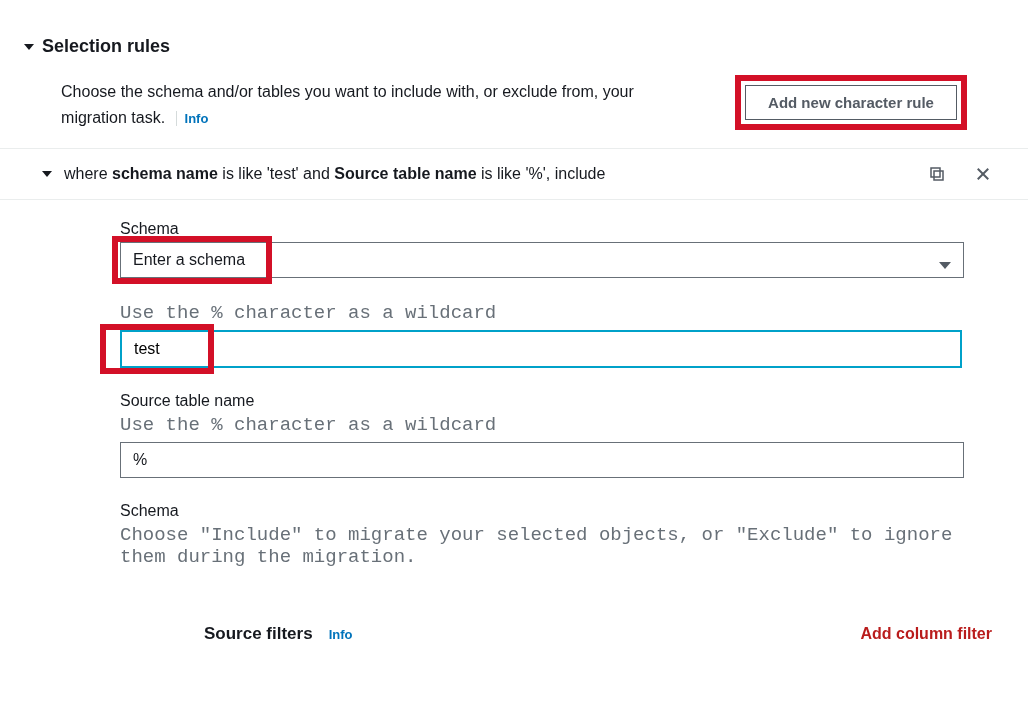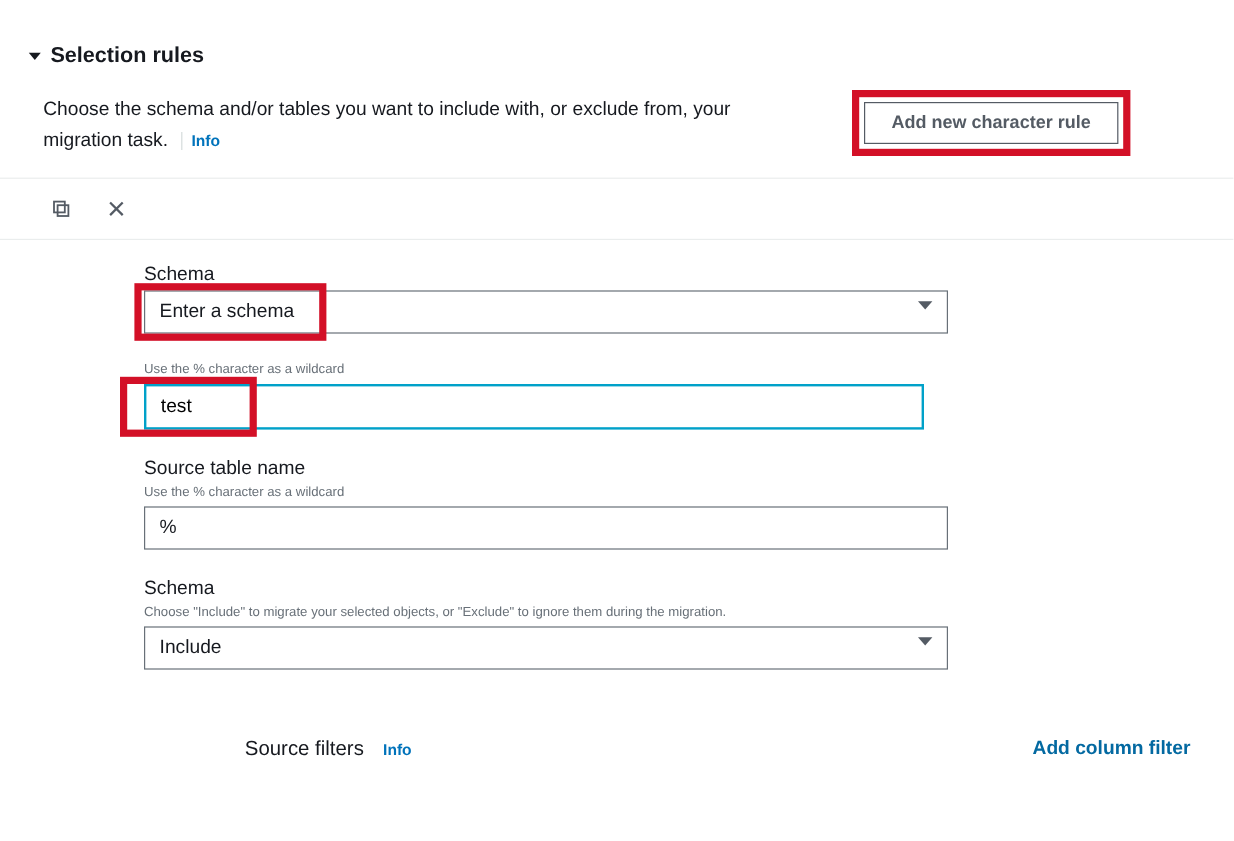--- a/index.html
+++ b/index.html
@@ -30,21 +30,21 @@
       border-top: 6px solid #16191f;
       cursor: pointer;
     }
     .section-title {
       font-size: 18px;
       font-weight: 700;
     }
     .description-row {
       display: flex;
       align-items: flex-start;
-      justify-content: flex-start;
+      justify-content: center;
       padding: 14px 36px 18px 36px;
       gap: 34px;
       border-bottom: 1px solid #eaeded;
     }
     .description-text {
       font-size: 16px;
       color: #16191f;
       line-height: 1.6;
       max-width: 640px;
     }
@@ -110,32 +110,33 @@
     .field {
       margin-bottom: 24px;
     }
     .field-label {
       font-size: 16px;
       font-weight: 400;
       color: #16191f;
       margin-bottom: 4px;
     }
     .field-hint {
-      font-size: 11px;
+      font-size: 19px;
       color: #687078;
       margin-bottom: 6px;
+      font-family: Liberation Mono, monospace;
     }
     .select-box, .input-box {
-      width: 670px;
+      width: 844px;
       border: 1px solid #687078;
       padding: 8px 12px;
       font-size: 16px;
       background: #fff;
       display: flex;
-      align-items: flex-start;
+      align-items: flex-end;
       justify-content: space-between;
       cursor: text;
     }
     .select-box {
       cursor: pointer;
     }
     .select-caret {
       display: inline-block;
       width: 0;
       height: 0;
@@ -152,21 +153,21 @@
       top: -6px;
       width: 160px;
       height: 48px;
       border: 6px solid #d31027;
       pointer-events: none;
     }
     .source-name-wrap {
       position: relative;
     }
     .source-name-input {
-      width: 650px;
+      width: 842px;
       border: 2px solid #00a1c9;
       padding: 8px 12px;
       font-size: 16px;
       font-family: inherit;
       outline: none;
     }
     .source-name-highlight {
       position: absolute;
       left: -20px;
       top: -6px;
@@ -182,26 +183,26 @@
       padding: 16px 36px 16px 204px;
       border-top: 0;
     }
     .filters-left {
       display: flex;
       align-items: center;
       gap: 10px;
     }
     .filters-title {
       font-size: 17px;
-      font-weight: 400;
+      font-weight: 700;
     }
     .add-filter {
       font-size: 16px;
       font-weight: 700;
-      color: #0369a1;
+      color: #b91c1c;
       cursor: pointer;
     }
     .placeholder-txt {
       color: #687078;
     }
   </style>
 </head>
 <body>
 
 <div class="section-header">
@@ -213,20 +214,26 @@
   <div class="description-text">
     <span>Choose the schema and/or tables you want to include with, or exclude from, your migration task.</span>
     <span class="info-link">Info</span>
   </div>
   <div class="add-button-wrap">
     <button class="add-button">Add new character rule</button>
   </div>
 </div>
 
 <div class="rule-header">
+  <div class="rule-header-left">
+    <span class="caret-down"></span>
+    <span class="rule-title">
+      <span>where </span><span class="bold">schema name</span><span> is like 'test' and </span><span class="bold">Source table name</span><span> is like '%', include</span>
+    </span>
+  </div>
   <div class="rule-actions">
     <span class="icon-btn">
       <svg width="18" height="18" viewBox="0 0 24 24" fill="none" stroke="#545b64" stroke-width="2">
           <rect x="8" y="8" width="12" height="12"></rect>
           <rect x="4" y="4" width="12" height="12"></rect>
         </svg>
     </span>
     <span class="icon-btn">
       <svg width="18" height="18" viewBox="0 0 24 24" fill="none" stroke="#545b64" stroke-width="2.5">
           <line x1="5" y1="5" x2="19" y2="19"></line>
@@ -261,24 +268,20 @@
     <div class="field-label">Source table name</div>
     <div class="field-hint">Use the % character as a wildcard</div>
     <div class="input-box">
       <span>%</span>
     </div>
   </div>
 
   <div class="field">
     <div class="field-label">Schema</div>
     <div class="field-hint">Choose "Include" to migrate your selected objects, or "Exclude" to ignore them during the migration.</div>
-    <div class="select-box">
-      <span>Include</span>
-      <span class="select-caret"></span>
-    </div>
   </div>
 
 </div>
 
 <div class="filters-row">
   <div class="filters-left">
     <span class="filters-title">Source filters</span>
     <span class="info-link" style="border:none;padding:0">Info</span>
   </div>
   <span class="add-filter">Add column filter</span>

